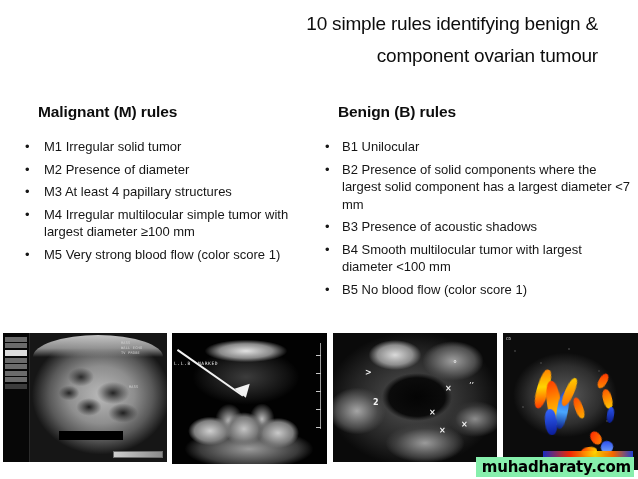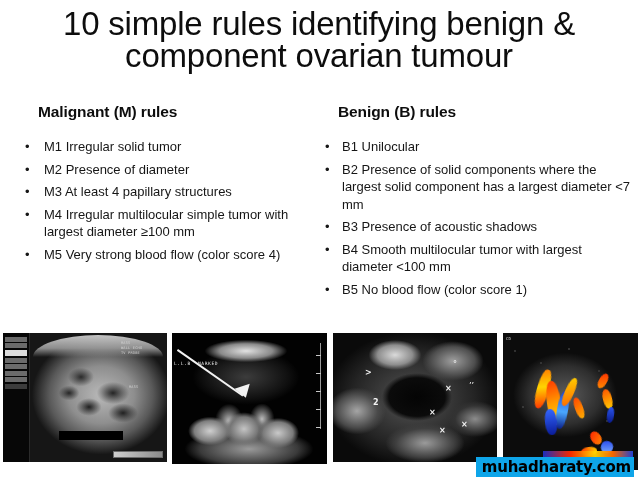--- a/index.html
+++ b/index.html
@@ -10,22 +10,22 @@
     font-family:"Liberation Sans", sans-serif;
     color:#161616;
     overflow:hidden;
     position:relative;
   }
   .slide{position:absolute;left:0;top:0;width:638px;height:479px;}
 
   
   .title{
     position:absolute;left:40px;top:8px;width:558px;
-    text-align:center;
-    font-size:33px;line-height:32px;
+    text-align:right;
+    font-size:19px;line-height:32px;
     font-weight:400;
     color:#0d0d0d;
     letter-spacing:-0.2px;
   }
 
   
   .col{position:absolute;top:103px;}
   .col-m{left:18px;width:300px;}
   .col-b{left:318px;width:312px;}
 
@@ -178,21 +178,21 @@
   }
   .p4 .tag{
     position:absolute;left:3px;top:3px;color:#cfcfcf;font-size:4px;
     font-family:"DejaVu Sans Mono", monospace;
   }
 
   
   .watermark{
     position:absolute;right:4px;bottom:2px;
     font-size:15px;font-weight:bold;color:#000;
-    background:#0ea5e9;padding:1px 3px 1px 6px;
+    background:#86efac;padding:1px 3px 1px 6px;
     letter-spacing:-0.2px;
     font-family:"DejaVu Sans", sans-serif;
   }
 </style>
 </head>
 <body>
 
 <div class="slide">
 
   <div class="title">
@@ -214,21 +214,21 @@
       <li>
         <span class="bullet">•</span>
         <span>M3 At least 4 papillary structures</span>
       </li>
       <li>
         <span class="bullet">•</span>
         <span>M4 Irregular multilocular simple tumor with largest diameter ≥100 mm</span>
       </li>
       <li>
         <span class="bullet">•</span>
-        <span>M5  Very strong blood flow (color score 4)</span>
+        <span>M5  Very strong blood flow (color score 1)</span>
       </li>
     </ul>
   </div>
 
   <div class="col col-b">
     <div class="col-head">Benign (B) rules</div>
     <ul class="rules">
       <li>
         <span class="bullet">•</span>
         <span>B1 Unilocular</span>

